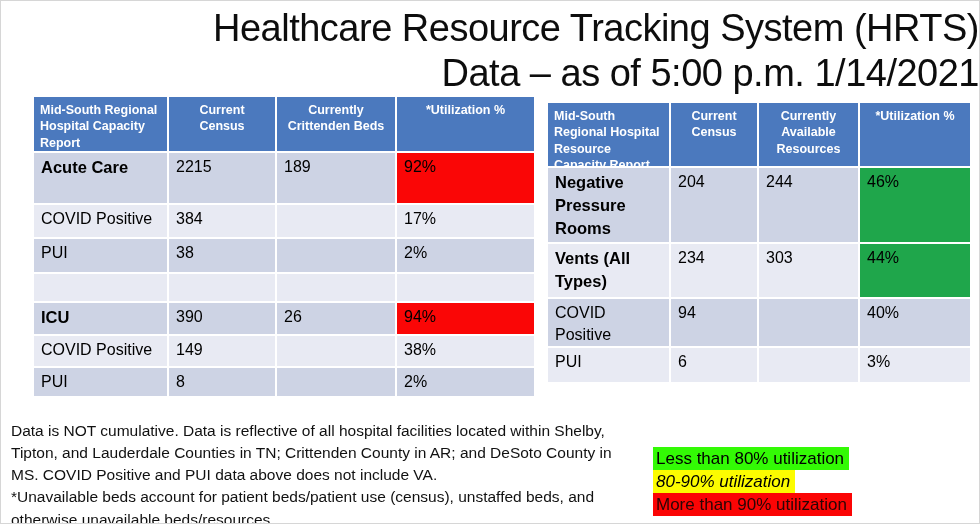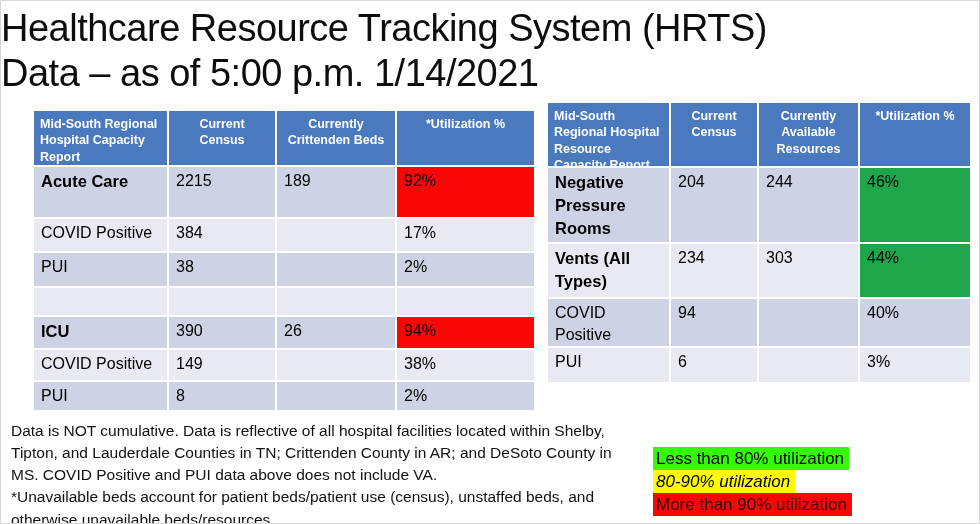--- a/index.html
+++ b/index.html
@@ -2,27 +2,27 @@
 <html><head>
 <meta charset="utf-8">
 <style>
   html,body{margin:0;padding:0;background:#ffffff;}
   .page{
     position:relative;width:980px;height:524px;overflow:hidden;
     background:#ffffff;font-family:"Liberation Sans",sans-serif;color:#000;
     border:1px solid #d6d6d6;box-sizing:border-box;
   }
   .title{
-    position:absolute;top:5px;left:0;width:100%;text-align:left;
+    position:absolute;top:5px;left:0;width:100%;text-align:right;
     font-size:38px;line-height:45px;letter-spacing:-0.5px;color:#0d0d0d;
   }
   
   .tbl{position:absolute;display:grid;gap:2px;background:#ffffff;}
   #tblL{
-    left:33px;top:110px;
+    left:33px;top:96px;
     grid-template-columns:133px 106px 118px 137px;
     grid-template-rows:54px 50px 32px 33px 27px 31px 30px 28px;
   }
   #tblR{
     left:547px;top:102px;
     grid-template-columns:121px 86px 99px 110px;
     grid-template-rows:63px 74px 53px 47px 34px;
   }
   .th{
     background:#4B79BE;color:#ffffff;font-weight:700;font-size:12.5px;

